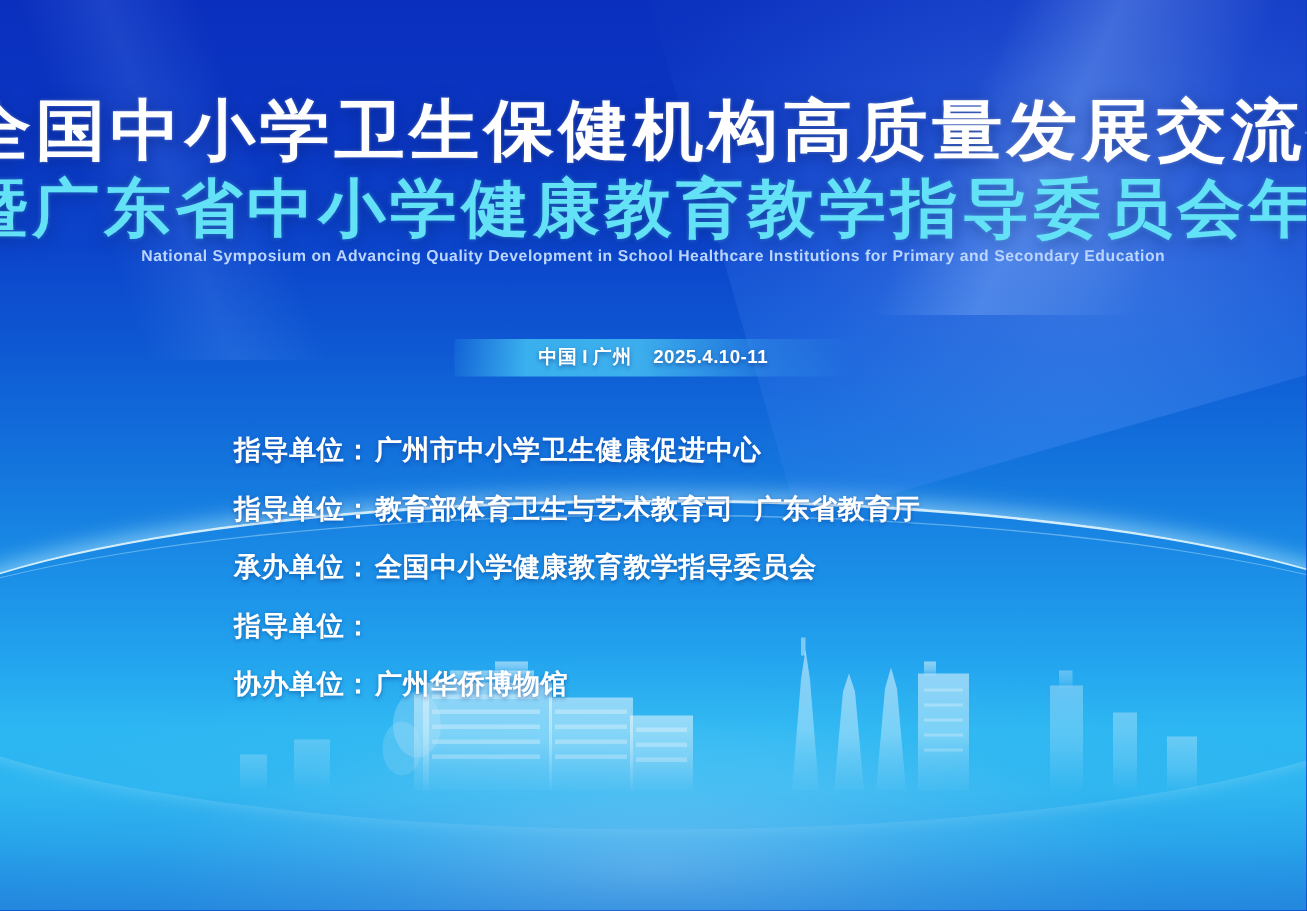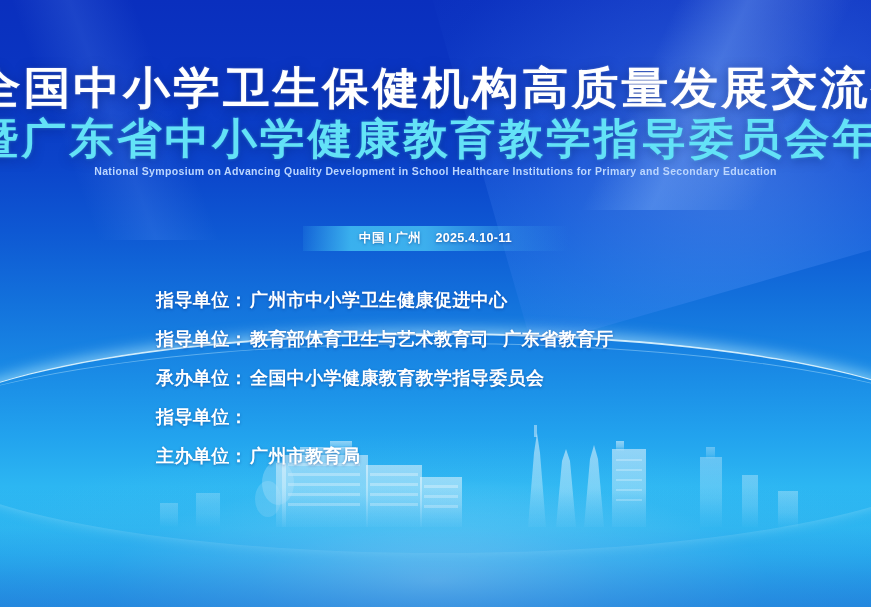--- a/index.html
+++ b/index.html
@@ -271,20 +271,20 @@
       <div class="org-row">
         <span class="org-label">承办单位：</span>
         <span class="org-values">
           <span>全国中小学健康教育教学指导委员会</span>
         </span>
       </div>
       <div class="org-row">
         <span class="org-label">指导单位：</span>
       </div>
       <div class="org-row">
-        <span class="org-label">主办单位：</span>
-        <span class="org-values">
-          <span>广州市教育局</span>
+        <span class="org-label">协办单位：</span>
+        <span class="org-values">
+          <span>广州华侨博物馆</span>
         </span>
       </div>
     </div>
 
 </div>
 
 </body></html>

